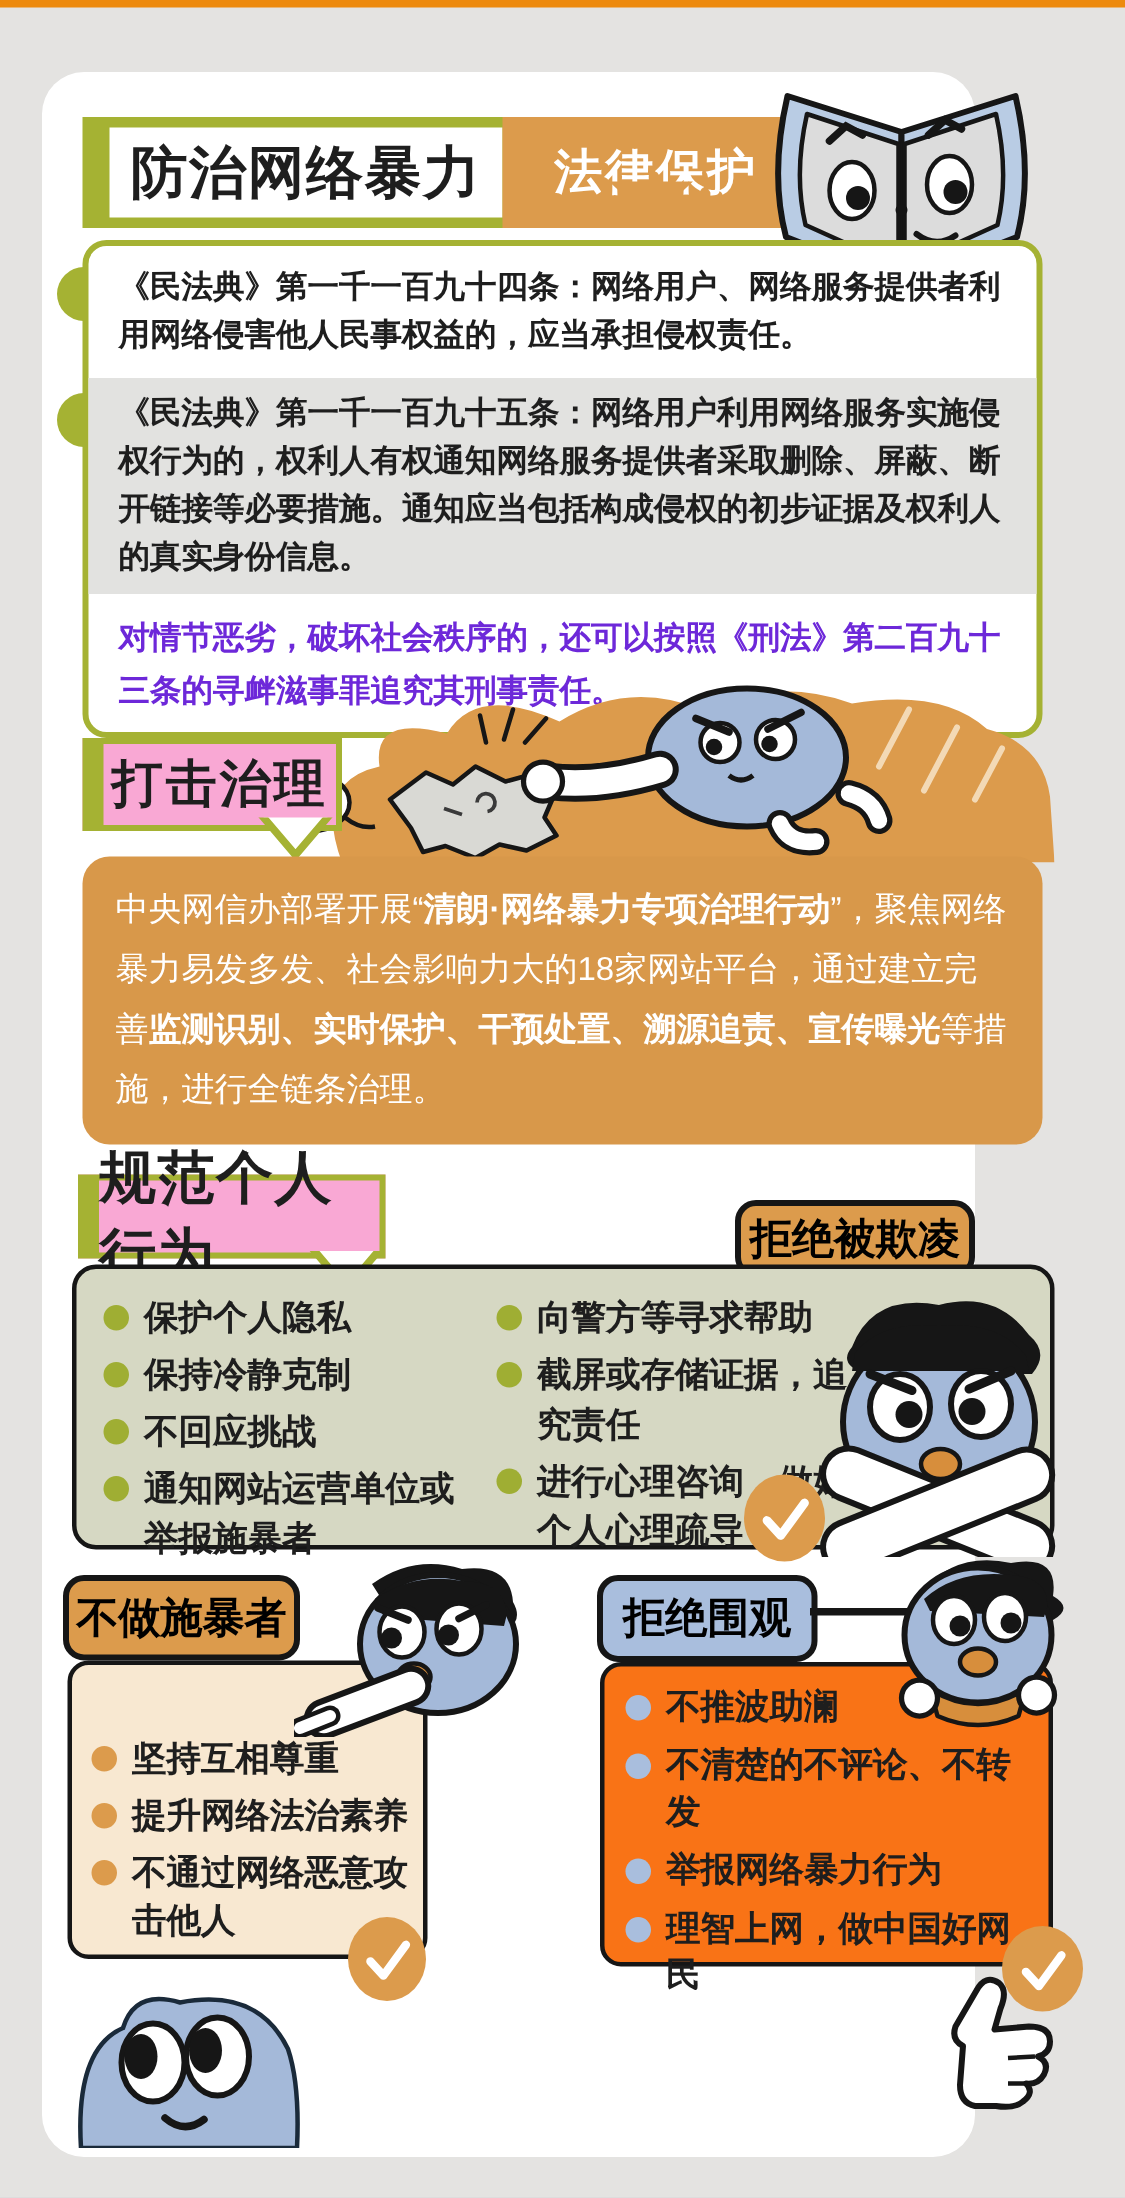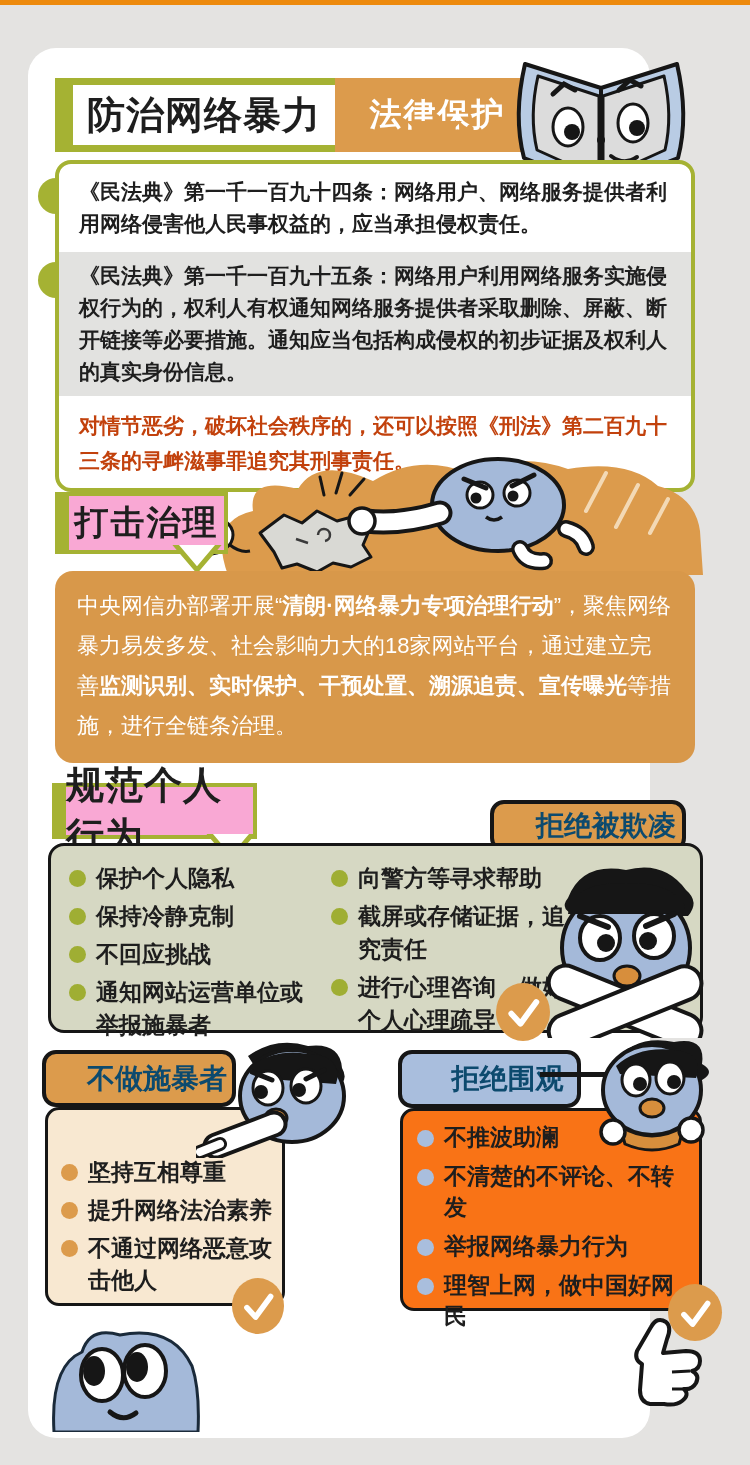--- a/index.html
+++ b/index.html
@@ -17,41 +17,41 @@
   .banner-tail{position:absolute;left:378px;top:73px;width:0;height:0;
         border-left:28px solid transparent;border-right:28px solid transparent;border-top:26px solid #dc9b4c;}
   .book-svg{position:absolute;left:477px;top:6px;}
 
   
   .law-box{position:absolute;left:27px;top:112px;width:632px;border:4px solid #a5b233;border-radius:16px;
         background:#fff;padding:12px 0 10px 0;}
   .law-p{position:relative;font-size:21px;line-height:32px;padding:0 20px;font-weight:600;}
   .law-p .pfx{font-weight:800;}
   .law-p.gray{background:#e2e2e0;padding:8px 20px;margin:12px 0;}
-  .law-p.orange-text{color:#c2410c;font-weight:800;line-height:35px;margin-top:2px;}
+  .law-p.orange-text{color:#6d28d9;font-weight:800;line-height:35px;margin-top:2px;}
   .pill{position:absolute;left:-21px;width:20px;height:36px;background:#a5b233;border-radius:18px 0 0 18px;}
   .pill.p1{top:2px;}
   .pill.p2{top:10px;}
 
   
   .scene-svg{position:absolute;left:140px;top:403px;}
   .head-box{position:absolute;background:#f9a8d4;border:4px solid #a5b233;border-left:14px solid #a5b233;
         display:flex;align-items:center;justify-content:center;font-weight:900;}
   .crack-head{left:27px;top:444px;width:155px;height:54px;font-size:34px;letter-spacing:2px;}
   .tail-chevron{position:absolute;}
   .crack-tail{left:142px;top:497px;}
   .crack-box{position:absolute;left:27px;top:523px;width:596px;background:#d8984a;border-radius:18px;
         padding:15px 22px 17px 22px;color:#fff;font-size:22px;line-height:40px;}
   .crack-box .b{font-weight:900;}
 
   
   .pers-head{left:24px;top:735px;width:187px;height:48px;font-size:38px;letter-spacing:1px;}
   .pers-tail{left:176px;top:786px;}
-  .badge{position:absolute;border:4px solid #161616;border-radius:14px;color:#0c4a6e;font-weight:900;
-        display:flex;align-items:center;justify-content:center;padding-left:36px;}
+  .badge{position:absolute;border:4px solid #161616;border-radius:14px;color:#000000;font-weight:900;
+        display:flex;align-items:center;justify-content:center;}
   .badge-antibully{left:462px;top:752px;width:152px;height:44px;background:#dc9b4c;font-size:28px;}
   .pers-box{position:absolute;left:20px;top:795px;width:616px;height:152px;background:#d6d8c3;
         border:3px solid #161616;border-radius:16px;padding:16px 15px 16px 18px;}
   .cols{display:flex;}
   .col-l{width:246px;margin-right:16px;}
   .col-r{width:250px;}
   ul.blist{list-style:none;margin:0;padding:0;}
   ul.blist li{display:flex;font-size:23px;line-height:33px;font-weight:600;margin-bottom:5px;}
   .dot{flex:none;width:17px;height:17px;border-radius:50%;margin:8px 10px 0 0;}
   .dot.olive{background:#9fae33;}

